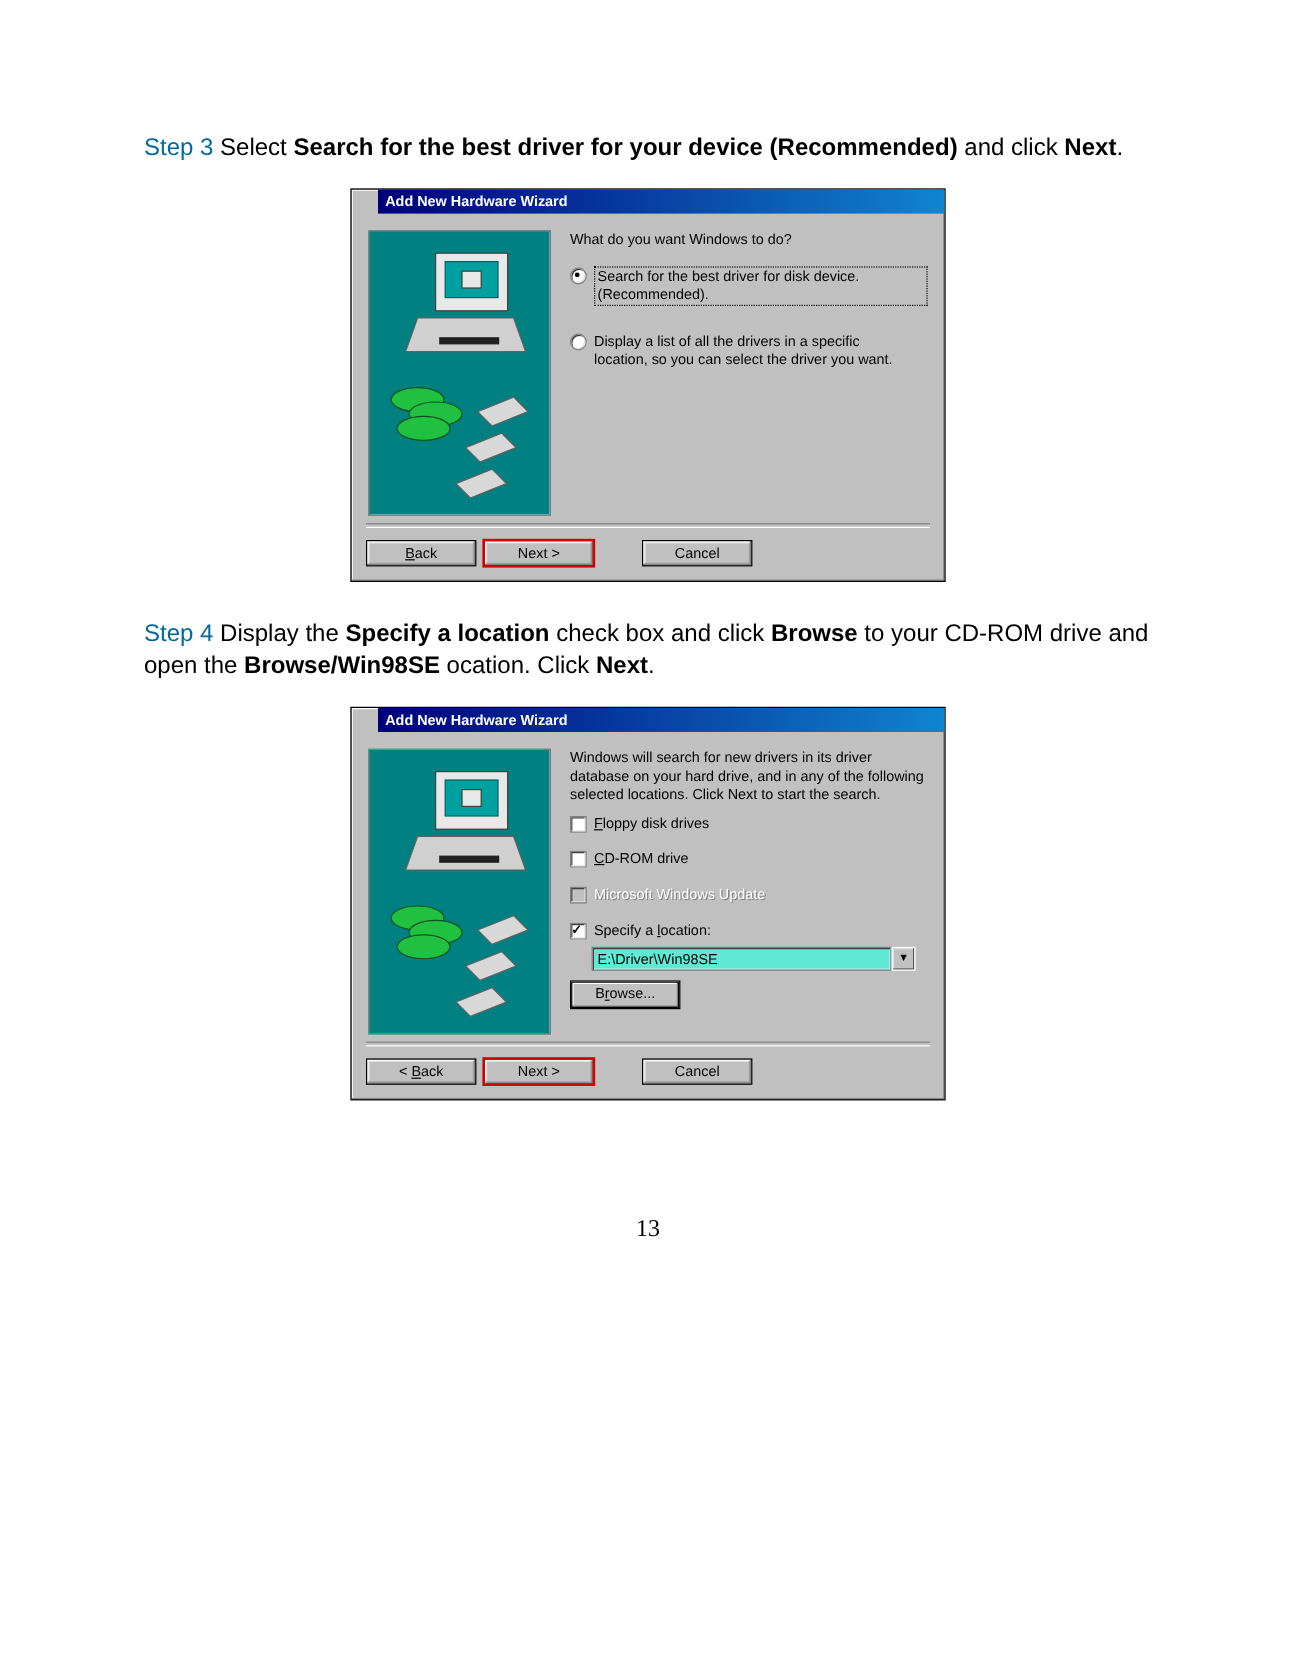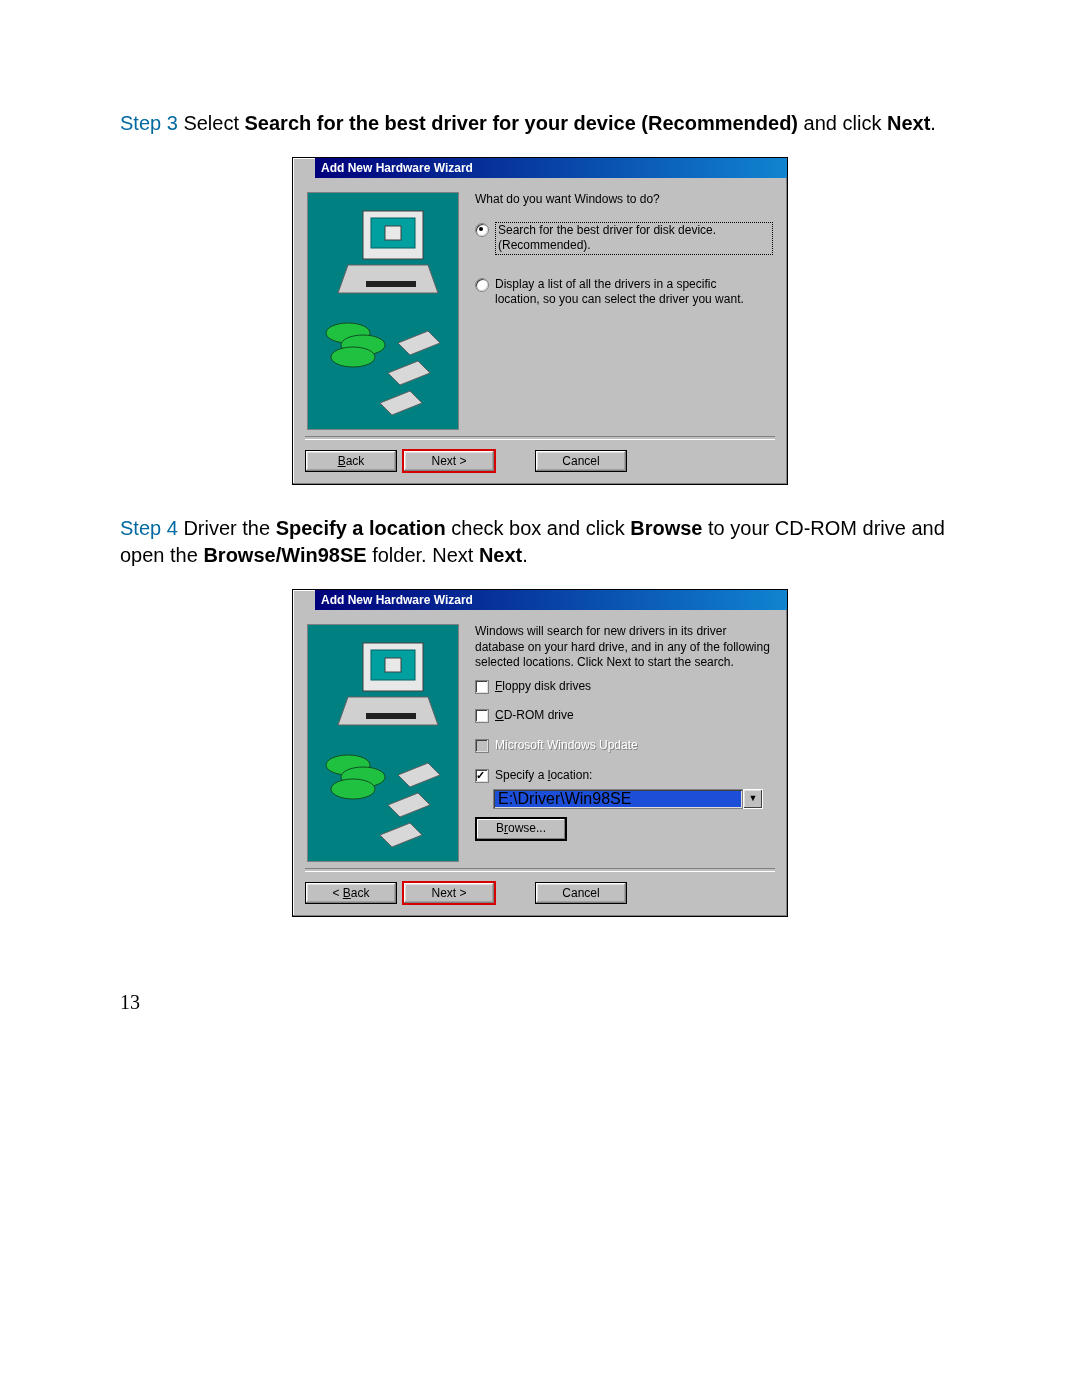--- a/index.html
+++ b/index.html
@@ -111,25 +111,25 @@
     border: 1px dotted #000;
     padding: 0 2px;
   }
   .dropdown {
     display: flex;
     margin: 4px 0 0 18px;
     width: 270px;
   }
   .dropdown-input {
     flex: 1;
-    background: #1d4ed8;
+    background: #5eead4;
     border: 1px solid #808080;
     box-shadow: inset 1px 1px 0 #404040, inset -1px -1px 0 #dfdfdf;
     padding: 1px 4px;
-    font-size: 16px;
+    font-size: 12px;
     height: 16px;
     line-height: 16px;
   }
   .dropdown-btn {
     width: 18px;
     background: #c0c0c0;
     border: 1px solid #fff;
     box-shadow: inset -1px -1px 0 #404040, inset 1px 1px 0 #dfdfdf;
     text-align: center;
     font-size: 9px;
@@ -162,22 +162,23 @@
     margin: 0 12px;
     border-top: 1px solid #808080;
     border-bottom: 1px solid #fff;
   }
   .browse-row {
     display: flex;
     margin: 8px 0 0 0;
   }
   .u { text-decoration: underline; }
   .page-num {
+    text-align: center;
     font-size: 20px;
-    margin-top: 74px;
+    margin-top: 96px;
     font-family: "Times New Roman", serif;
   }
   .ptop { margin-bottom: 14px;}
 </style>
 </head>
 <body>
 
 <div class="page">
 
   <div class="step-text">
@@ -234,21 +235,21 @@
       <div class="btn-row">
         <div class="btn"><span class="u">B</span>ack</div>
         <div class="btn hl-red">Next &gt;</div>
         <div class="spacer"></div>
         <div class="btn">Cancel</div>
       </div>
     </div>
   </div>
 
   <div class="step-text">
-    <span class="step-label">Step 4</span><span> Driver the </span><span class="bold">Specify a location</span><span> check box and click </span><span class="bold">Browse</span><span> to your CD-ROM drive and open the </span><span class="bold">Browse/Win98SE</span><span> folder. Next </span><span class="bold">Next</span><span>.</span>
+    <span class="step-label">Step 4</span><span> Display the </span><span class="bold">Specify a location</span><span> check box and click </span><span class="bold">Browse</span><span> to your CD-ROM drive and open the </span><span class="bold">Browse/Win98SE</span><span> ocation. Click </span><span class="bold">Next</span><span>.</span>
   </div>
 
   <div class="dialog-wrap">
     <div class="dialog">
       <div class="titlebar">Add New Hardware Wizard</div>
       <div class="dlg-body">
         <div class="illus">
           <svg viewBox="0 0 150 236">
             <rect x="0" y="0" width="150" height="236" fill="#008080"></rect>
             <rect x="55" y="18" width="60" height="48" fill="#e8e8e8" stroke="#404040"></rect>

